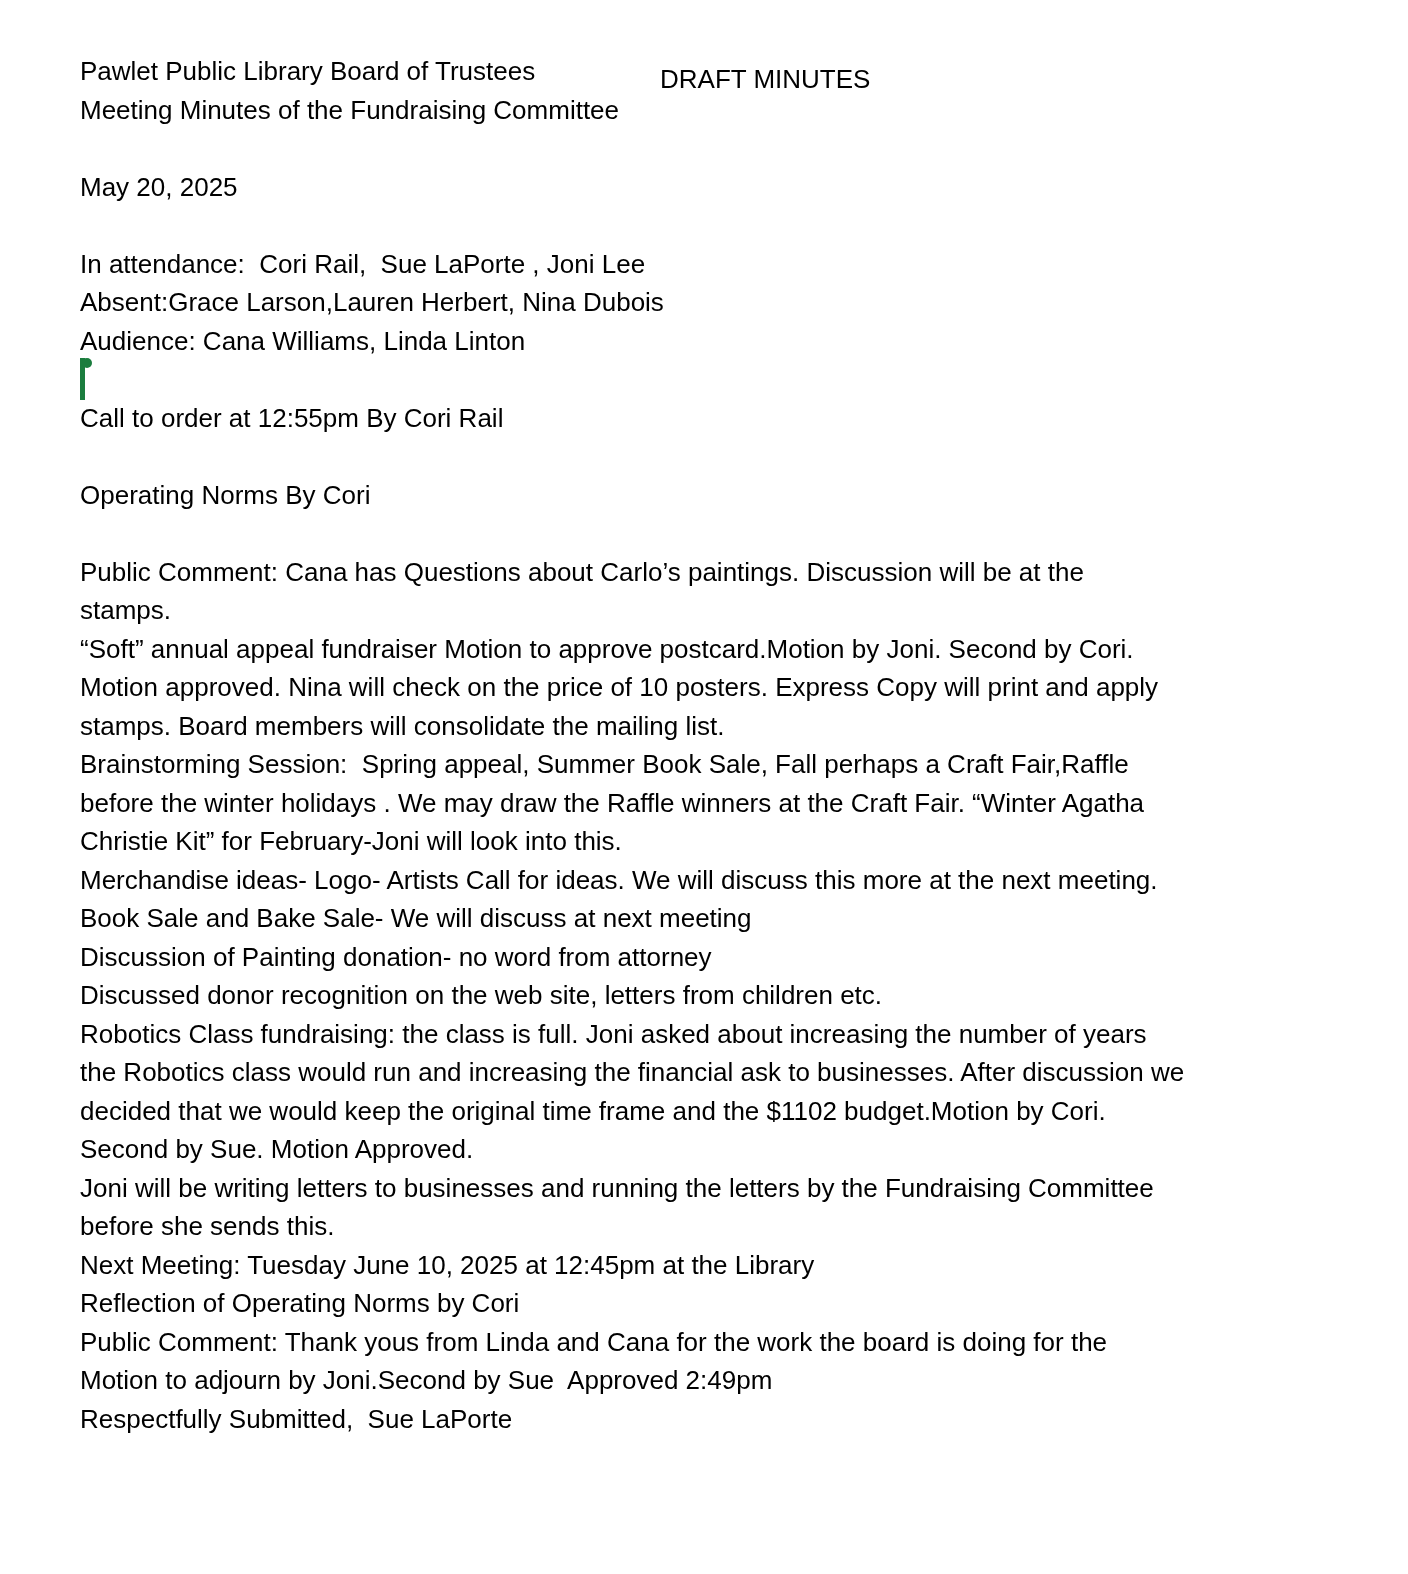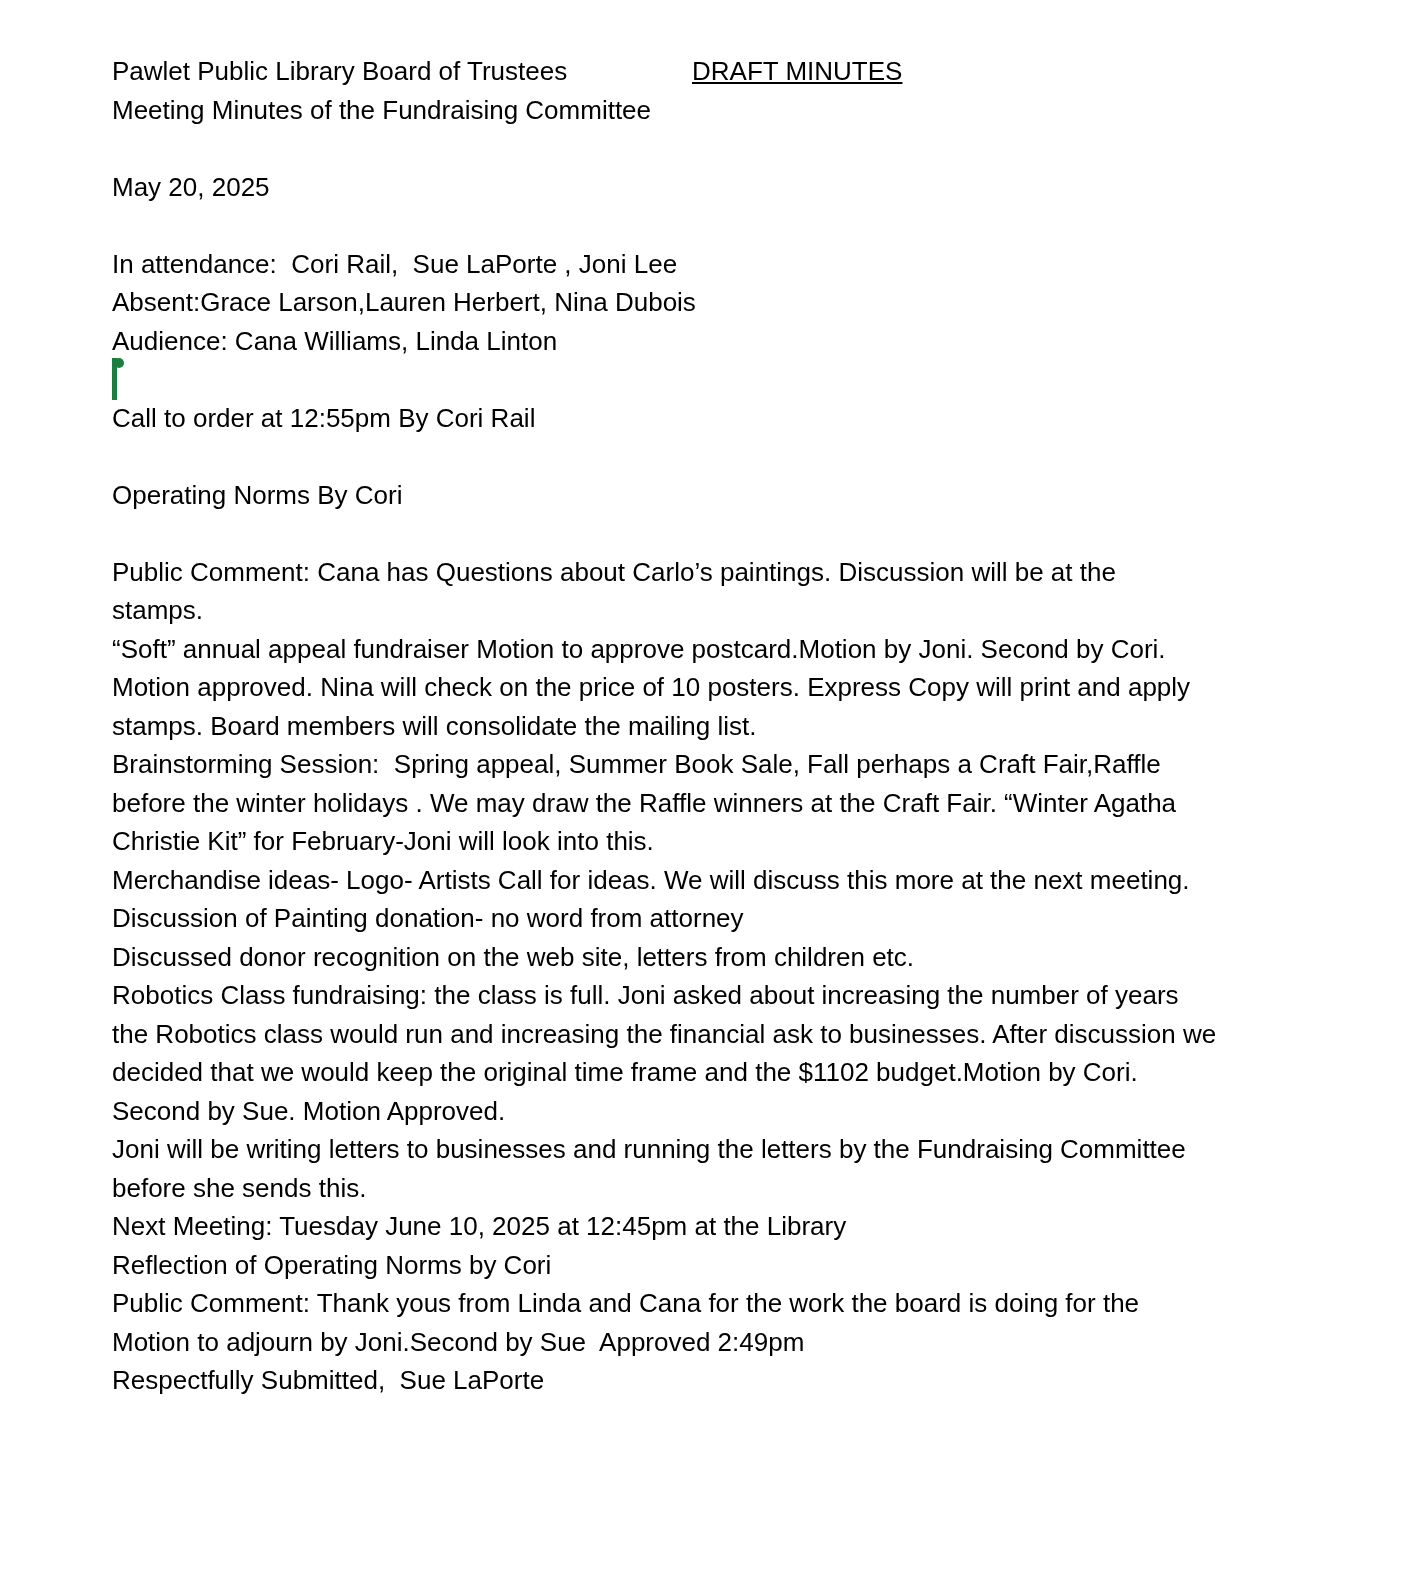--- a/index.html
+++ b/index.html
@@ -6,37 +6,36 @@
     margin: 0;
     padding: 0;
     background: #ffffff;
   }
   .page {
     position: relative;
     width: 1408px;
     height: 1574px;
     background: #ffffff;
     box-sizing: border-box;
-    padding: 52px 40px 0 112px;
+    padding: 52px 40px 0 80px;
     font-family: "Liberation Sans", sans-serif;
     font-size: 26px;
     color: #000000;
     overflow: hidden;
   }
   .line {
     position: relative;
     height: 38.5px;
     line-height: 38.5px;
     white-space: pre;
   }
   .tab-right {
     position: absolute;
     left: 580px;
-    top: 0;
-    text-decoration: underline;
+    top: 8px;
   }
   .caret {
     position: absolute;
     left: 0;
     top: -2px;
     width: 5px;
     height: 42px;
     display: inline-block;
   }
   .caret::after {
@@ -69,20 +68,21 @@
     <div class="line"></div>
     <div class="line">Public Comment: Cana has Questions about Carlo’s paintings. Discussion will be at the</div>
     <div class="line">stamps.</div>
     <div class="line">“Soft” annual appeal fundraiser Motion to approve postcard.Motion by Joni. Second by Cori.</div>
     <div class="line">Motion approved. Nina will check on the price of 10 posters. Express Copy will print and apply</div>
     <div class="line">stamps. Board members will consolidate the mailing list.</div>
     <div class="line">Brainstorming Session:  Spring appeal, Summer Book Sale, Fall perhaps a Craft Fair,Raffle</div>
     <div class="line">before the winter holidays . We may draw the Raffle winners at the Craft Fair. “Winter Agatha</div>
     <div class="line">Christie Kit” for February-Joni will look into this.</div>
     <div class="line">Merchandise ideas- Logo- Artists Call for ideas. We will discuss this more at the next meeting.</div>
+    <div class="line">Book Sale and Bake Sale- We will discuss at next meeting</div>
     <div class="line">Discussion of Painting donation- no word from attorney</div>
     <div class="line">Discussed donor recognition on the web site, letters from children etc.</div>
     <div class="line">Robotics Class fundraising: the class is full. Joni asked about increasing the number of years</div>
     <div class="line">the Robotics class would run and increasing the financial ask to businesses. After discussion we</div>
     <div class="line">decided that we would keep the original time frame and the $1102 budget.Motion by Cori.</div>
     <div class="line">Second by Sue. Motion Approved.</div>
     <div class="line">Joni will be writing letters to businesses and running the letters by the Fundraising Committee</div>
     <div class="line">before she sends this.</div>
     <div class="line">Next Meeting: Tuesday June 10, 2025 at 12:45pm at the Library</div>
     <div class="line">Reflection of Operating Norms by Cori</div>

